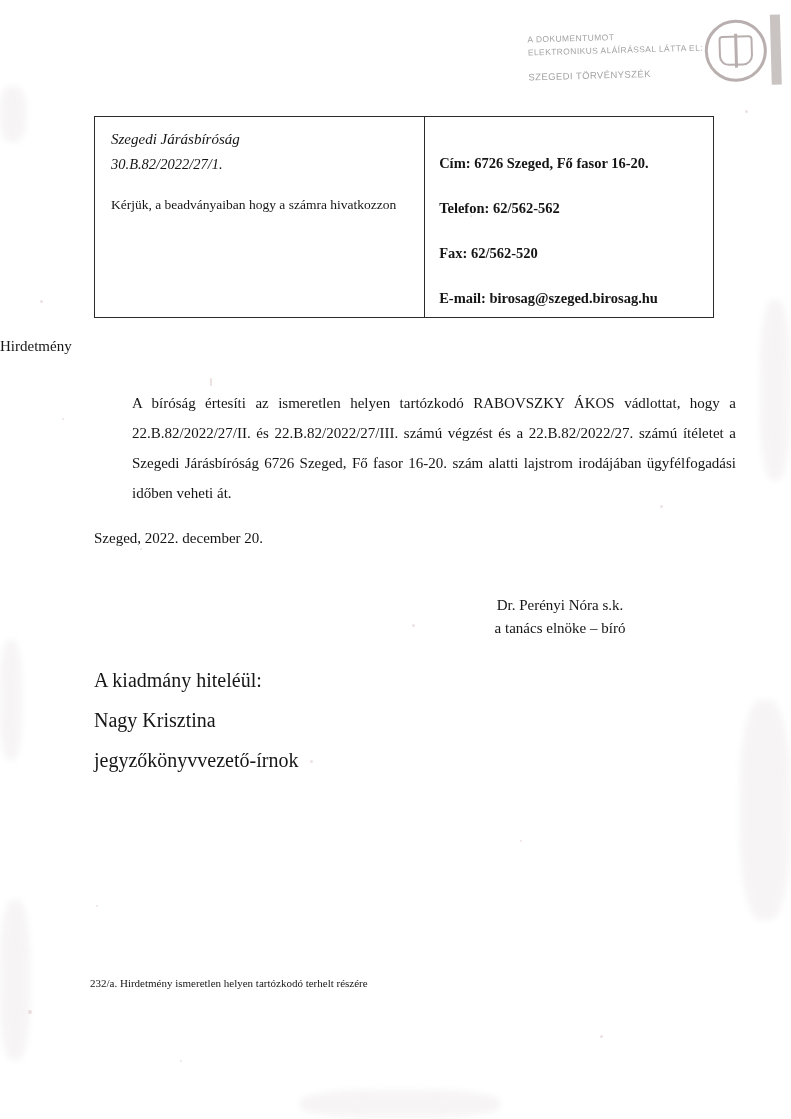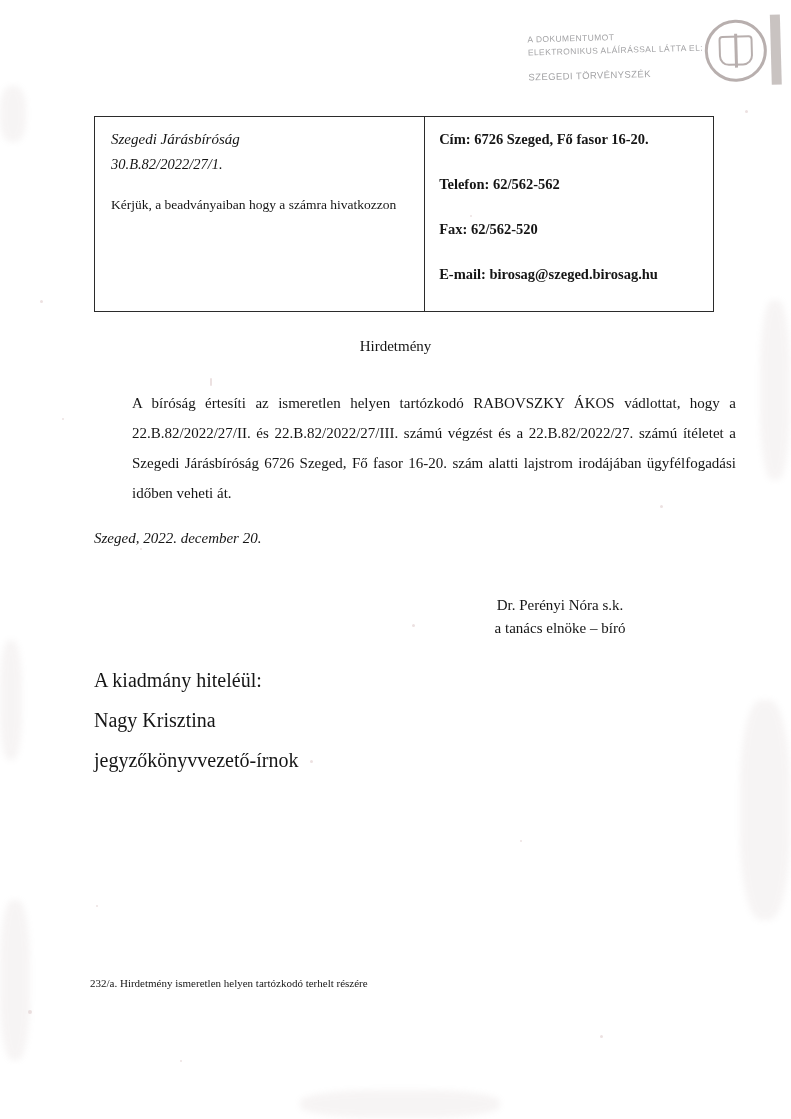--- a/index.html
+++ b/index.html
@@ -130,48 +130,47 @@
     font-size: 14.5px;
     margin-bottom: 24px;
   }
   .ref-note {
     font-size: 13.5px;
   }
   .contact-line {
     font-weight: bold;
     font-size: 14.5px;
     margin-bottom: 28px;
+    margin-top: 24px;
   }
   .contact-line:last-child { margin-bottom: 0; }
 
   
   .doc-title {
     position: absolute;
     left: 0;
     top: 338px;
     width: 791px;
-    text-align: center;
     font-size: 15px;
   }
   .body-text {
     position: absolute;
     left: 94px;
     top: 388px;
     width: 604px;
     font-size: 15px;
     line-height: 2.0;
     text-align: justify;
     margin-left: 38px;
   }
   .place-date {
     position: absolute;
     left: 94px;
     top: 530px;
     font-size: 15px;
-    font-style: italic;
   }
   .signature {
     position: absolute;
     left: 420px;
     top: 594px;
     width: 280px;
     text-align: center;
     font-size: 15px;
     line-height: 1.5;
   }

